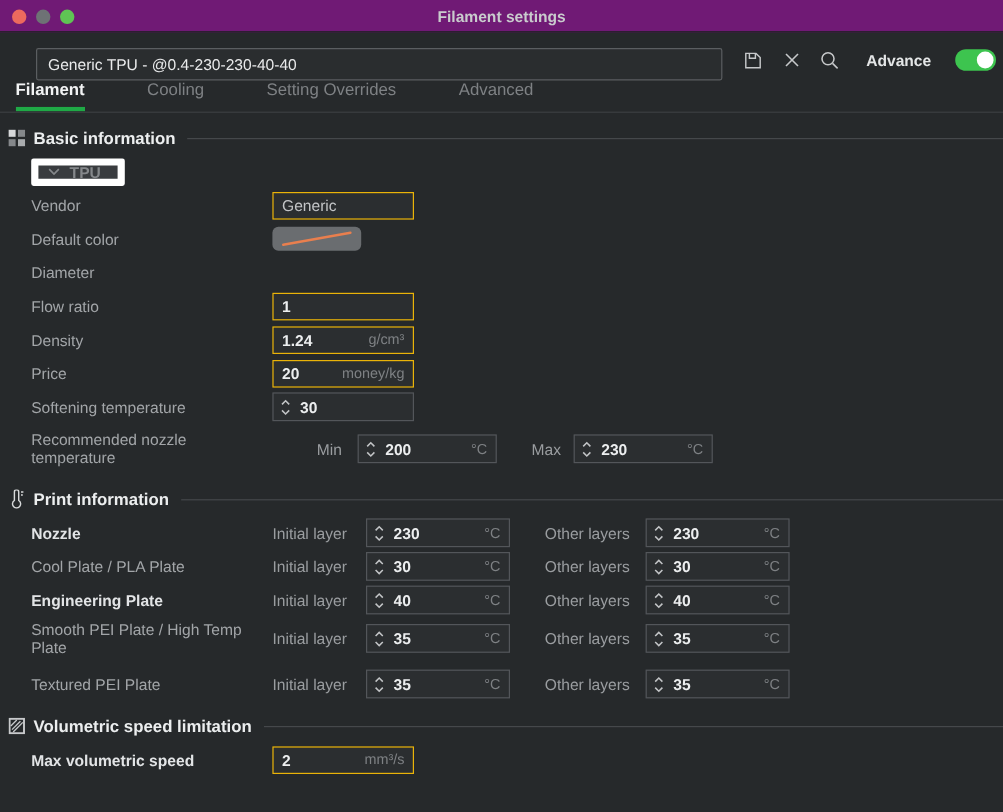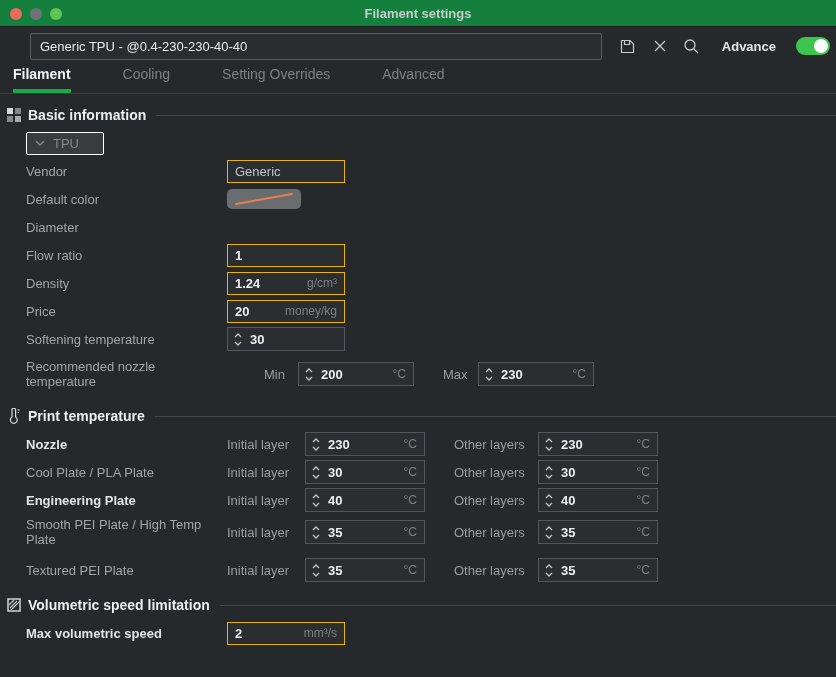--- a/index.html
+++ b/index.html
@@ -6,32 +6,32 @@
   html,body { width:836px; height:677px; overflow:hidden; }
   body {
     background:#26292b;
     font-family:"Liberation Sans", sans-serif;
     color:#a2a5a8;
     font-size:13px;
     position:relative;
   }
   
   .titlebar {
-    height:27px; background:#15803d; border-bottom:1px solid #1d1f21;
+    height:27px; background:#701a75; border-bottom:1px solid #1d1f21;
     display:flex; align-items:center; justify-content:center; position:relative;
   }
   .title { font-weight:bold; font-size:13px; color:#c9cbcd; }
   .traffic { position:absolute; left:10px; top:0; height:27px; display:flex; align-items:center; gap:8px; }
   .light { width:12px; height:12px; border-radius:50%; }
   .light.red { background:#ec6a5e; }
   .light.gray { background:#6e7275; }
   .light.green { background:#5fc454; }
 
   
-  .preset-row { display:flex; align-items:center; padding:13px 6px 0 30px; height:25px; }
+  .preset-row { display:flex; align-items:flex-start; padding:13px 6px 0 30px; height:25px; }
   .preset-input {
     width:625px; height:27px; background:#2a2d2f; border:1px solid #5b5e61; border-radius:2px;
     color:#e9eaeb; font-size:13px; padding:0 9px; font-family:"Liberation Sans", sans-serif; outline:none;
   }
   .tool-icons { display:flex; align-items:center; margin-left:16px; gap:12px; }
   .icon-btn { width:20px; height:20px; display:flex; align-items:center; justify-content:center; cursor:pointer; }
   .advance-label { color:#e4e6e7; font-weight:bold; font-size:13px; margin-left:8px; }
   .toggle { width:34px; height:18px; border-radius:9px; margin-left:8px; position:relative; }
   .toggle .knob { position:absolute; top:2px; right:2px; width:14px; height:14px; border-radius:50%; background:#ffffff; }
 
@@ -68,22 +68,22 @@
   }
   .spin-box .arrows { display:flex; align-items:center; margin-right:7px; cursor:pointer; }
   .spin-box input {
     flex:1; min-width:0; background:transparent; border:none; outline:none;
     color:#eceeef; font-weight:bold; font-size:13px; font-family:"Liberation Sans", sans-serif;
   }
   .w118 { width:118px; }
   .w120 { width:120px; }
 
   .dropdown {
-    width:78px; height:23px; background:#393c3f; border:1px solid #ffffff; border-radius:2px;
-    display:flex; align-items:center; padding:0 8px; cursor:pointer;
+    width:78px; height:23px; background:#393c3f; border:6px solid #ffffff; border-radius:2px;
+    display:flex; align-items:center; padding:0 8px; cursor:pointer;font-weight:bold;
   }
   .dropdown .dd-text { color:#85888b; font-size:13px; margin-left:8px; }
 
   .color-swatch { width:74px; height:20px; border-radius:5px; background:#6a6d70; cursor:pointer; display:flex; }
 
   .inline-lbl { color:#9a9da0; font-size:13px; white-space:nowrap; }
 
   
   .minmax .min-l { width:26px; margin-right:8px;margin-left:37px; }
   .minmax .max-l { margin-left:29px; width:28px; margin-right:7px; }
@@ -263,21 +263,21 @@
 </div>
 
 <div class="section-header">
   <span class="section-icon">
     <svg width="12" height="16" viewBox="0 0 12 16" fill="none" stroke="#d7d9da" stroke-width="1.2">
       <path d="M4 2 a1.8 1.8 0 0 1 3.6 0 V9 a3.4 3.4 0 1 1 -3.6 0 Z"></path>
       <line x1="9.5" y1="2" x2="11.5" y2="2"></line>
         <line x1="9.5" y1="4.5" x2="11" y2="4.5"></line>
     </svg>
   </span>
-  <span class="section-title">Print temperature</span>
+  <span class="section-title">Print information</span>
   <span class="section-line"></span>
 </div>
 
 <div class="row pt">
   <span class="lbl mod">Nozzle</span>
   <div class="ctl">
     <span class="inline-lbl il">Initial layer</span>
     <div class="spin-box w120">
       <span class="arrows">
         <svg width="10" height="15" viewBox="0 0 10 15" fill="none" stroke="#c2c4c6" stroke-width="1.3">

